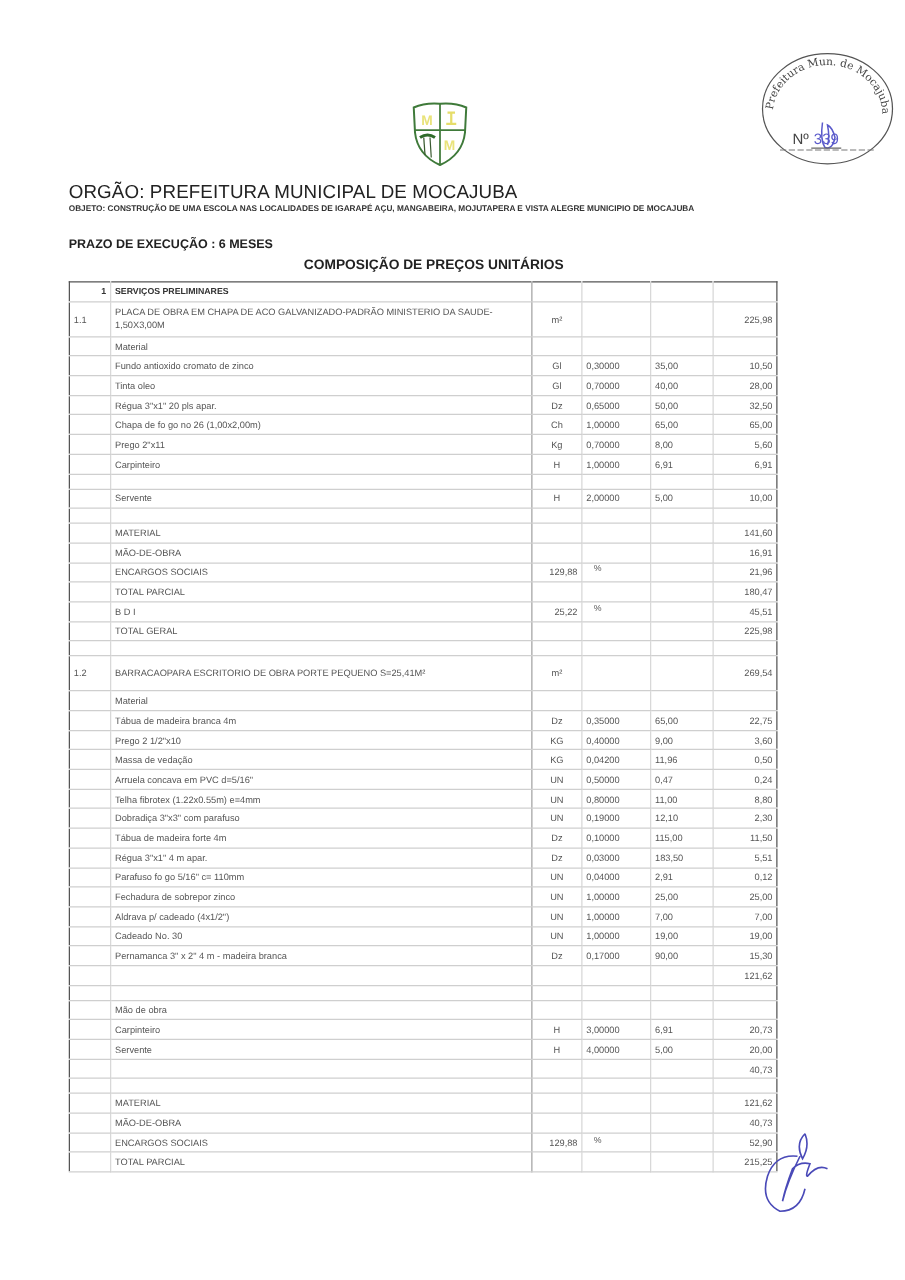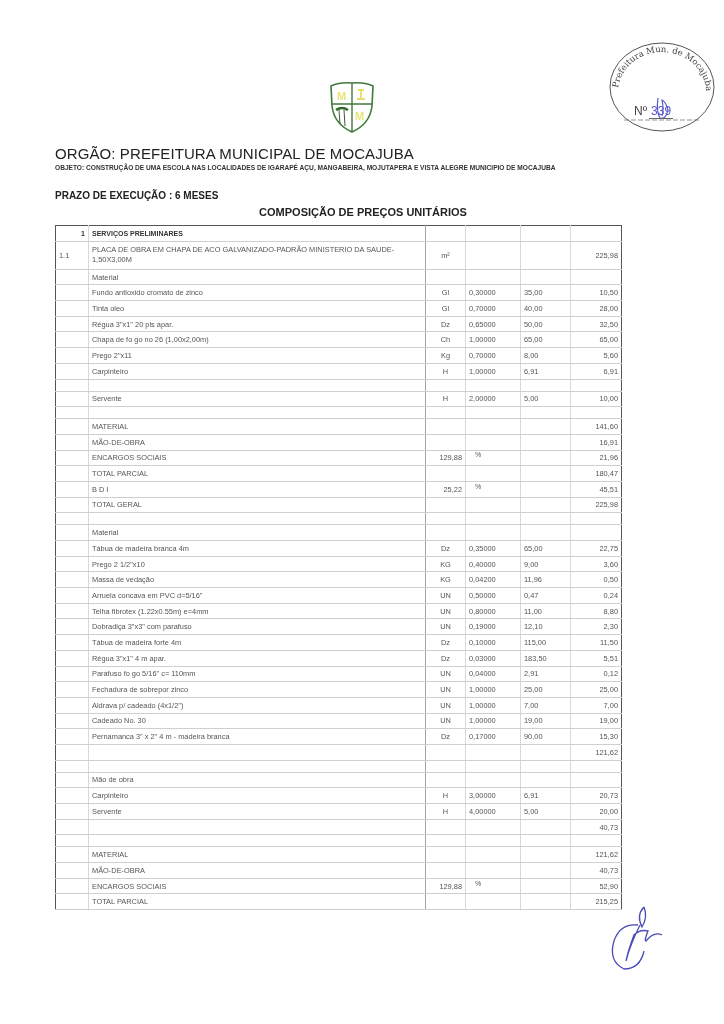--- a/index.html
+++ b/index.html
@@ -8,21 +8,21 @@
 
   .logo { position: absolute; left: 328px; top: 80px; width: 48px; height: 54px; }
   .stamp { position: absolute; left: 606px; top: 40px; width: 112px; height: 94px; }
   .stamp-no { position: absolute; left: 634px; top: 68px; font-size: 12px; color: #444; font-family: "Liberation Sans", sans-serif; margin-top: 36px; }
   .stamp-no .num { color: #5a5acb; font-size: 12px; margin-left: 2px; border-bottom: 1px solid #666; padding: 0 2px; }
 
   .orgao { position: absolute; left: 55px; top: 145px; font-size: 15px; font-weight: 400; color: #222; letter-spacing: 0.1px; }
   .objeto { position: absolute; left: 55px; top: 164px; font-size: 6.6px; font-weight: bold; color: #333; }
   .prazo { position: absolute; left: 55px; top: 178px; font-size: 10px; font-weight: bold; color: #222; margin-top: 12px; }
 
-  .doc-title { position: absolute; left: 16px; width: 664px; top: 206px; text-align: center;
+  .doc-title { position: absolute; left: 0; width: 664px; top: 206px; text-align: center;
                font-size: 11px; font-weight: bold; color: #222; padding-left: 0; }
   .doc-title span { position: relative; left: 15px; }
 
   table.comp { position: absolute; left: 55px; top: 225px; width: 566px; border-collapse: collapse;
                font-size: 7.4px; color: #555; table-layout: fixed; }
   table.comp td { border-bottom: 1px solid #cfcfcf; padding: 0 3px; height: 14.7px; vertical-align: middle;
                   white-space: nowrap; overflow: hidden; }
   table.comp col.c-no { width: 33px; }
   table.comp col.c-desc { width: 337px; }
   table.comp col.c-un { width: 40px; }
@@ -233,20 +233,28 @@
         <td class="tot">225,98</td>
       </tr>
       <tr class="spacer">
         <td class="no"></td>
         <td class="desc"></td>
         <td class="un"></td>
         <td class="qt"></td>
         <td class="pu"></td>
         <td class="tot"></td>
       </tr>
+      <tr class="item">
+        <td class="no">1.2</td>
+        <td class="desc">BARRACAOPARA ESCRITORIO DE  OBRA PORTE PEQUENO S=25,41M²</td>
+        <td class="un">m²</td>
+        <td class="qt"></td>
+        <td class="pu"></td>
+        <td class="tot">269,54</td>
+      </tr>
       <tr class="">
         <td class="no"></td>
         <td class="desc">Material</td>
         <td class="un"></td>
         <td class="qt"></td>
         <td class="pu"></td>
         <td class="tot"></td>
       </tr>
       <tr class="">
         <td class="no"></td>

